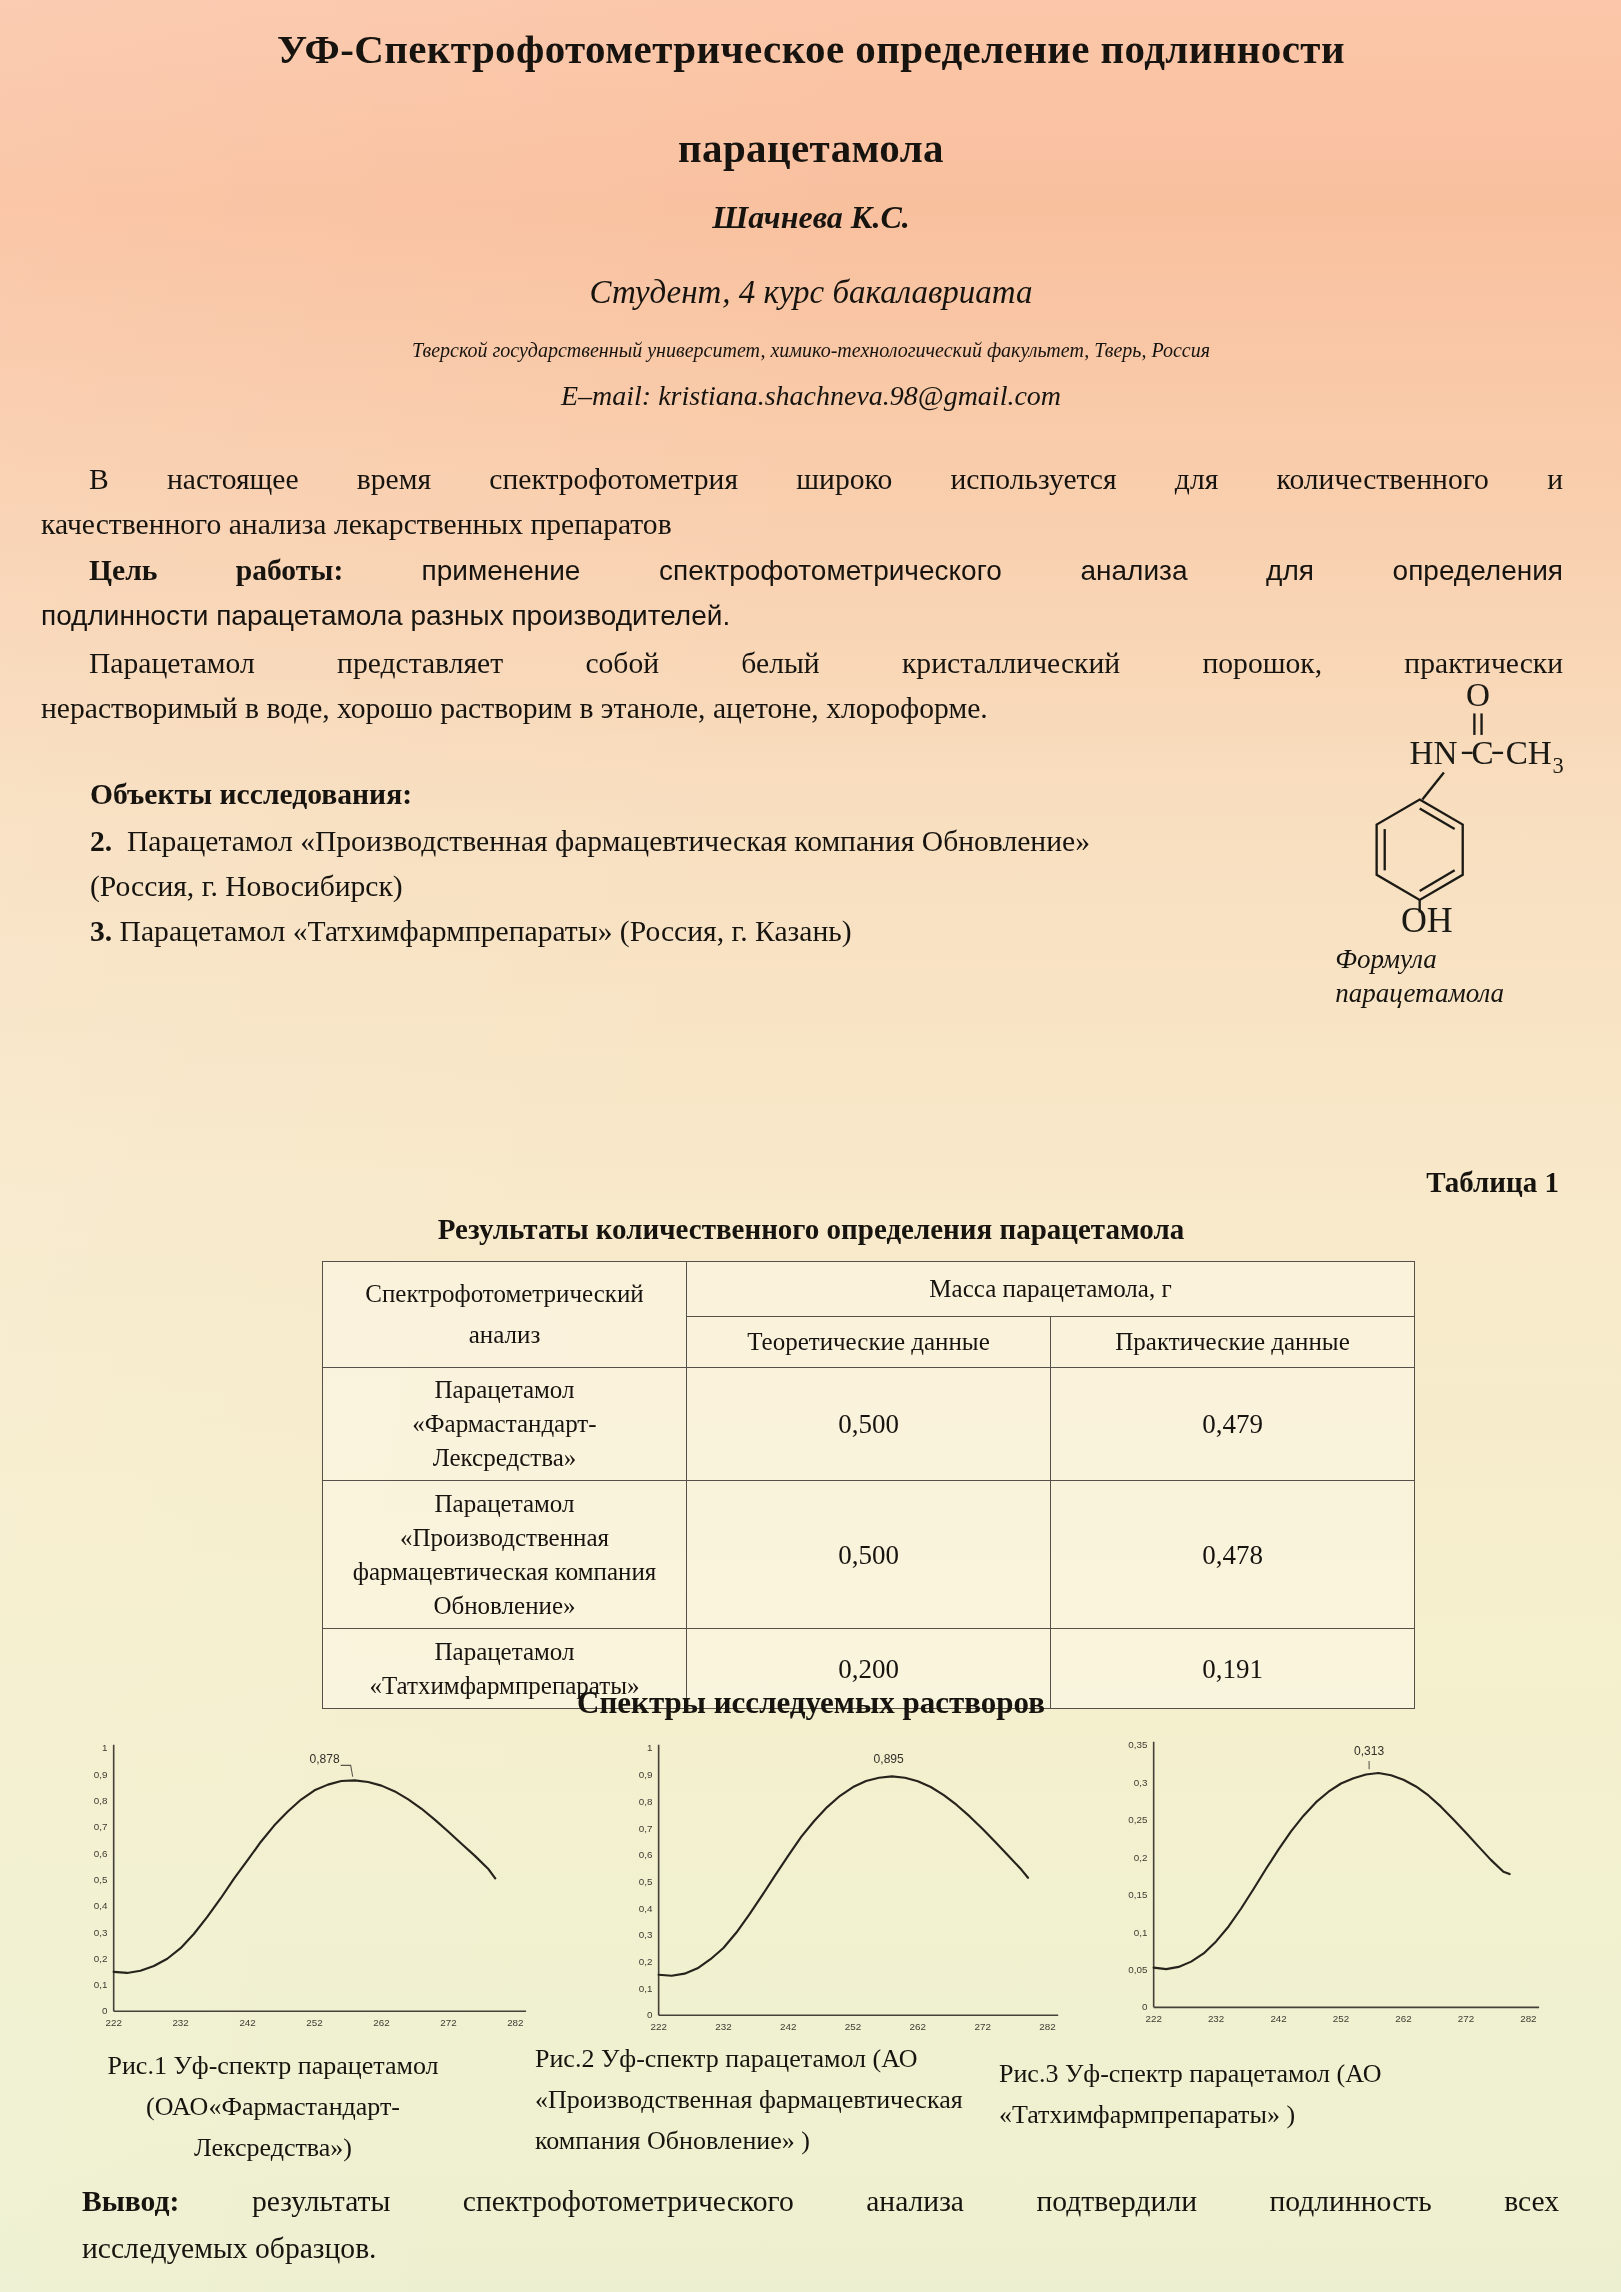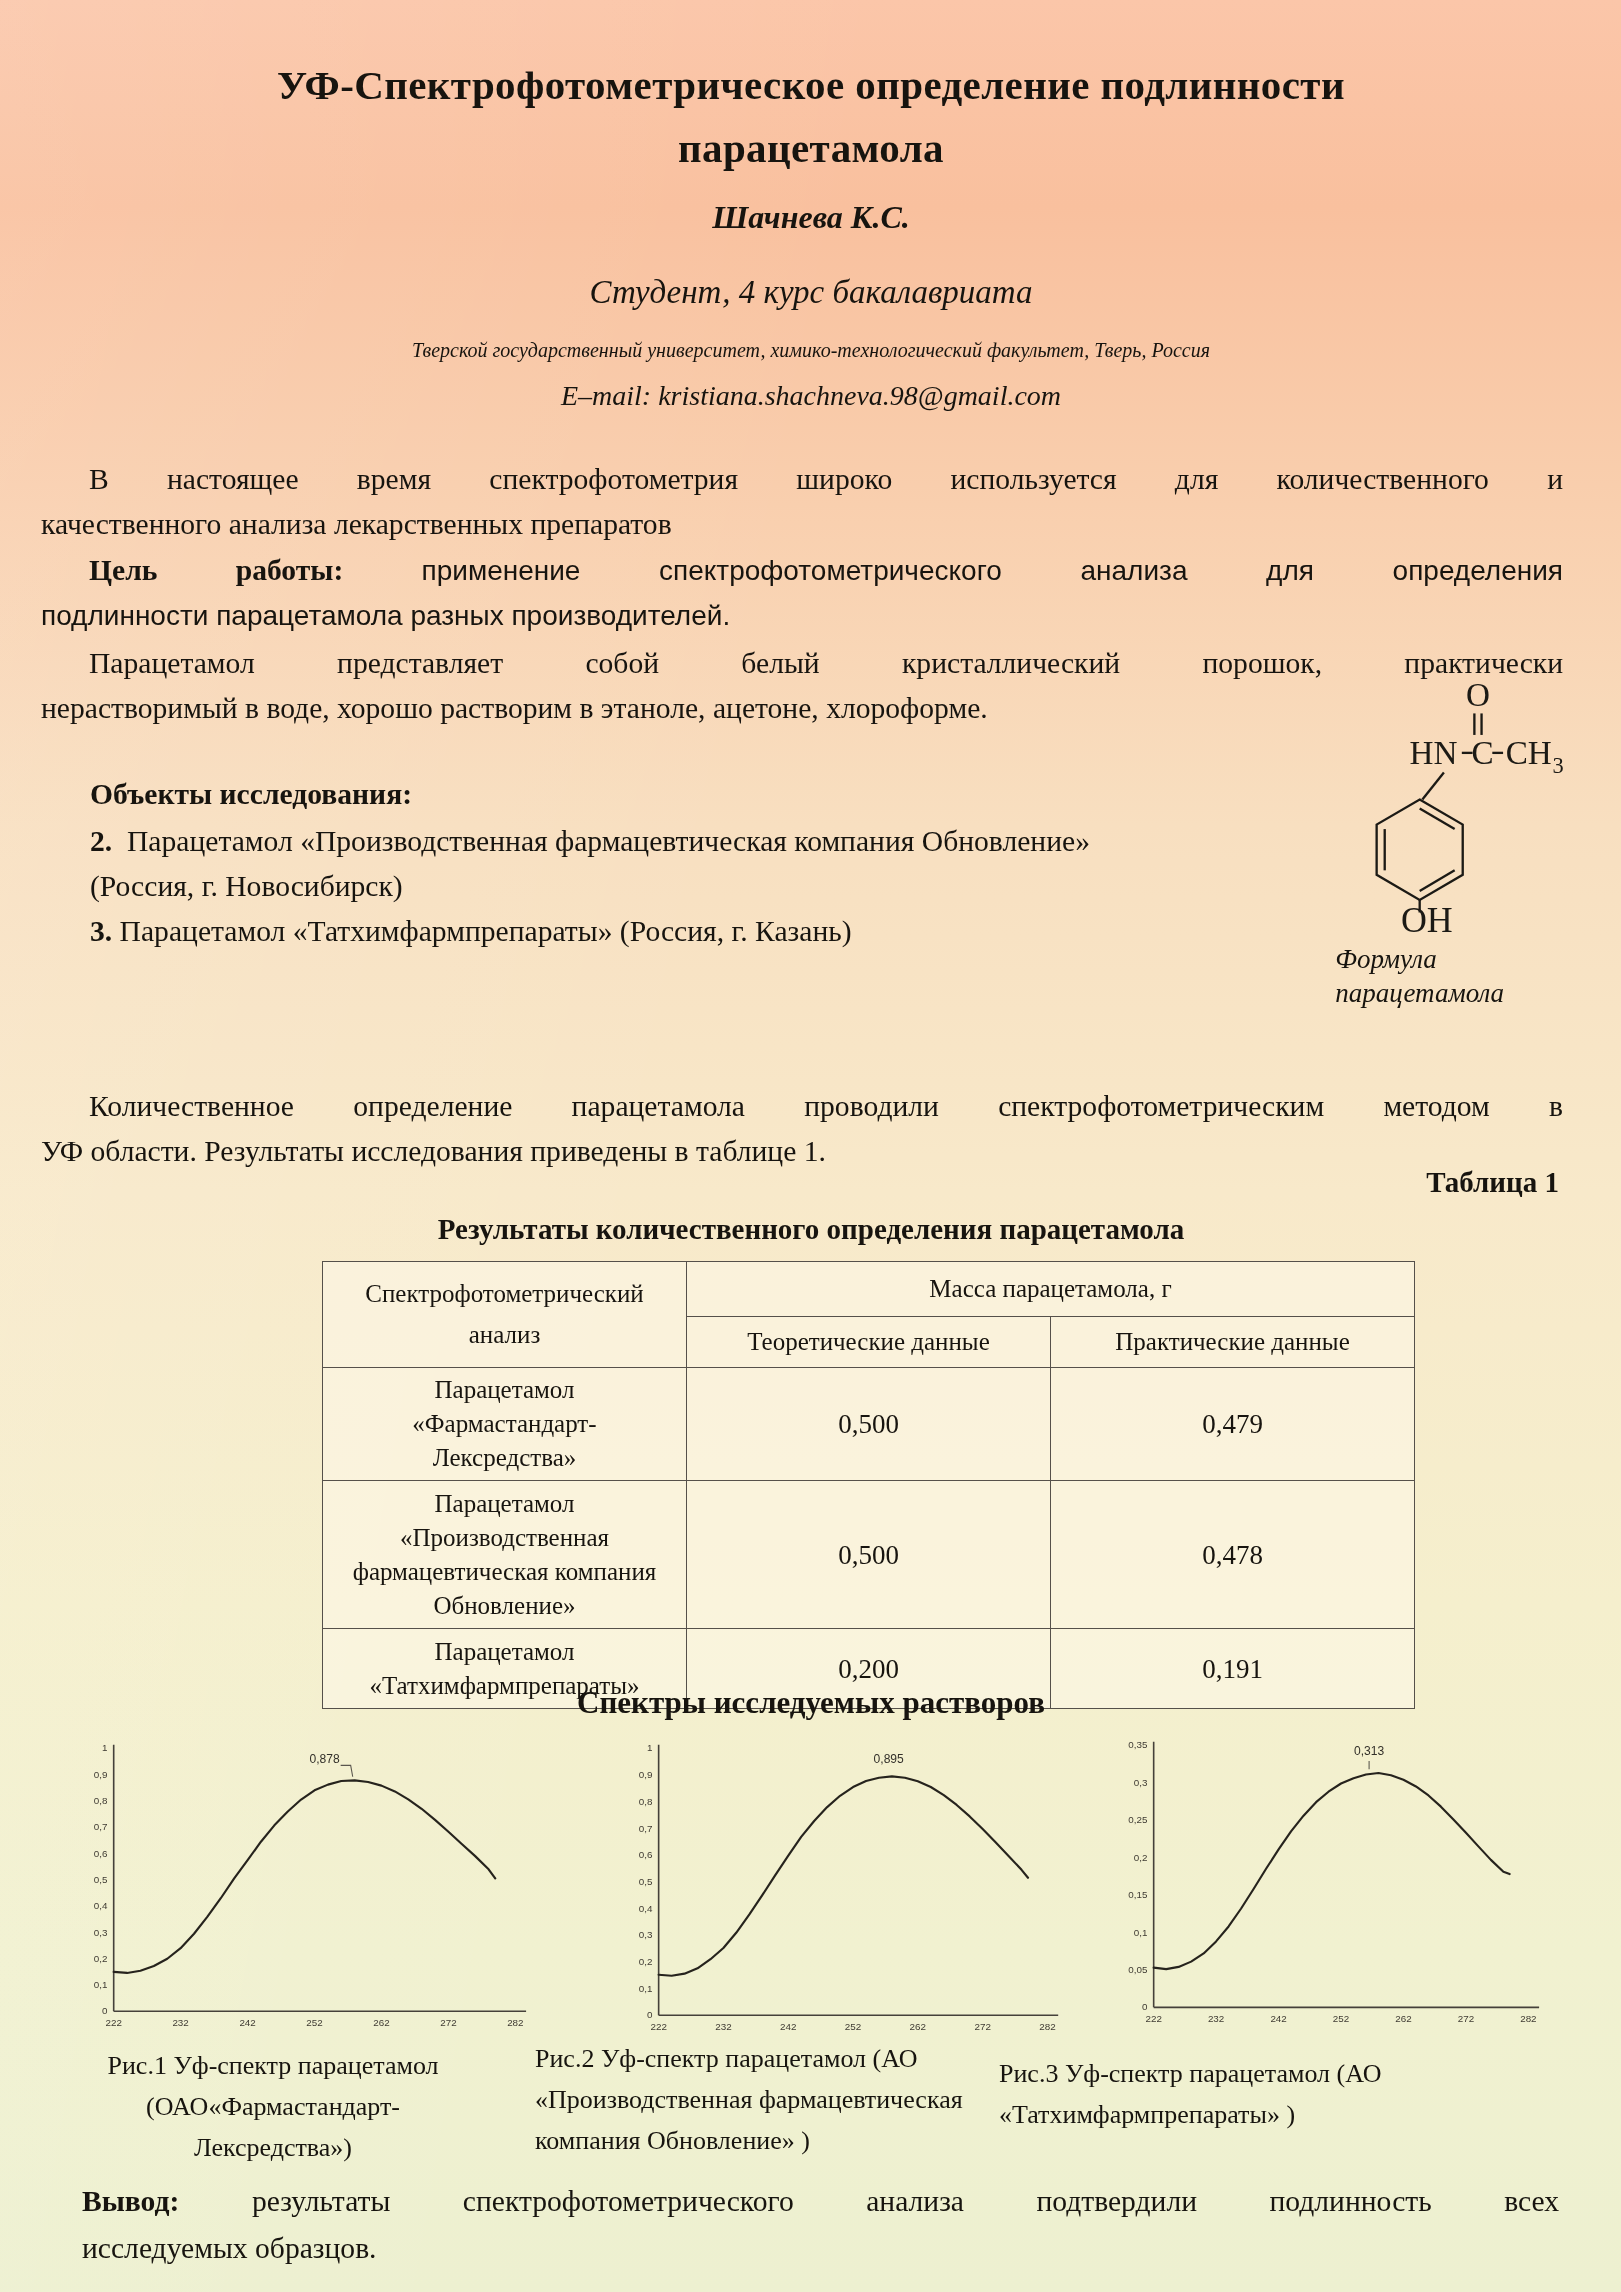--- a/index.html
+++ b/index.html
@@ -70,21 +70,21 @@
   .chart-caption{font-size:26px;line-height:41px;white-space:pre-line;}
   .cap-center{text-align:center;}
   
   .conclusion{left:82px;right:63px;font-size:29.6px;line-height:47px;}
 </style>
 </head>
 <body>
 
 <div class="poster">
 
-  <div class="abs center title" style="top:25px;margin-top:36px;">УФ-Спектрофотометрическое определение подлинности</div>
+  <div class="abs center title" style="top:25px;">УФ-Спектрофотометрическое определение подлинности</div>
   <div class="abs center title" style="top:124px;">парацетамола</div>
   <div class="abs center author" style="top:199px;">Шачнева К.С.</div>
   <div class="abs center student" style="top:274px;">Студент, 4 курс бакалавриата</div>
   <div class="abs center affil" style="top:339px;">Тверской государственный университет, химико-технологический факультет, Тверь, Россия</div>
   <div class="abs center email" style="top:380px;">E–mail: kristiana.shachneva.98@gmail.com</div>
 
   <div class="abs para" style="top:457px;">
     <span class="jline indent">В настоящее время спектрофотометрия широко используется для количественного и</span>
     <span style="display:block;">качественного анализа лекарственных препаратов</span>
   </div>
@@ -122,24 +122,20 @@
 парацетамола</div>
   </div>
 
   <div class="abs objects" style="top:772px;">
     <div class="obj-head">Объекты исследования:</div>
     <div class="obj-item"><span class="b">2.</span>&nbsp; <span class="pre">Парацетамол «Производственная фармацевтическая компания Обновление»
 (Россия, г. Новосибирск)</span></div>
     <div class="obj-item"><span class="b">3.</span> <span class="pre">Парацетамол «Татхимфармпрепараты» (Россия, г. Казань)</span></div>
   </div>
 
-  <div class="abs para" style="top:1084px;">
-    <span class="jline indent">Количественное определение парацетамола проводили спектрофотометрическим  методом в</span>
-    <span style="display:block;">УФ области. Результаты исследования приведены в таблице 1.</span>
-  </div>
 
   <div class="abs table-label" style="top:1166px;">Таблица 1</div>
   <div class="abs center table-title" style="top:1213px;">Результаты количественного определения парацетамола</div>
 
   <table class="results">
     <colgroup>
         <col style="width:364px;">
         <col style="width:364px;">
         <col style="width:364px;">
       </colgroup>

